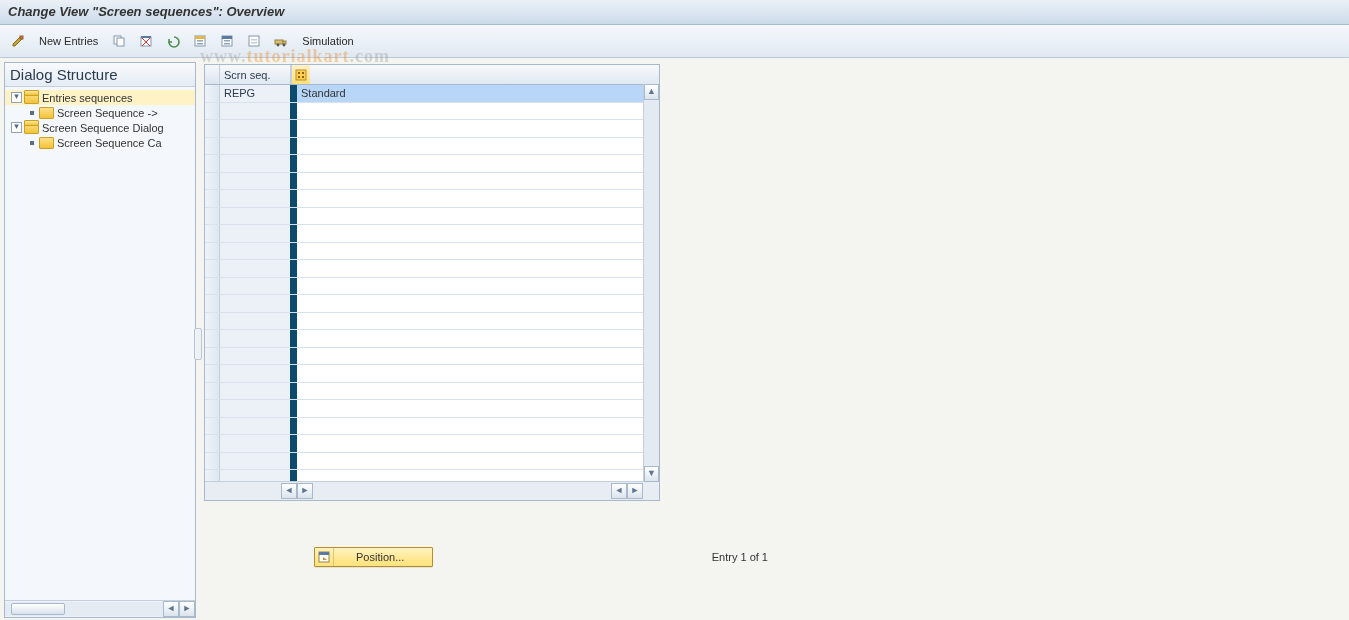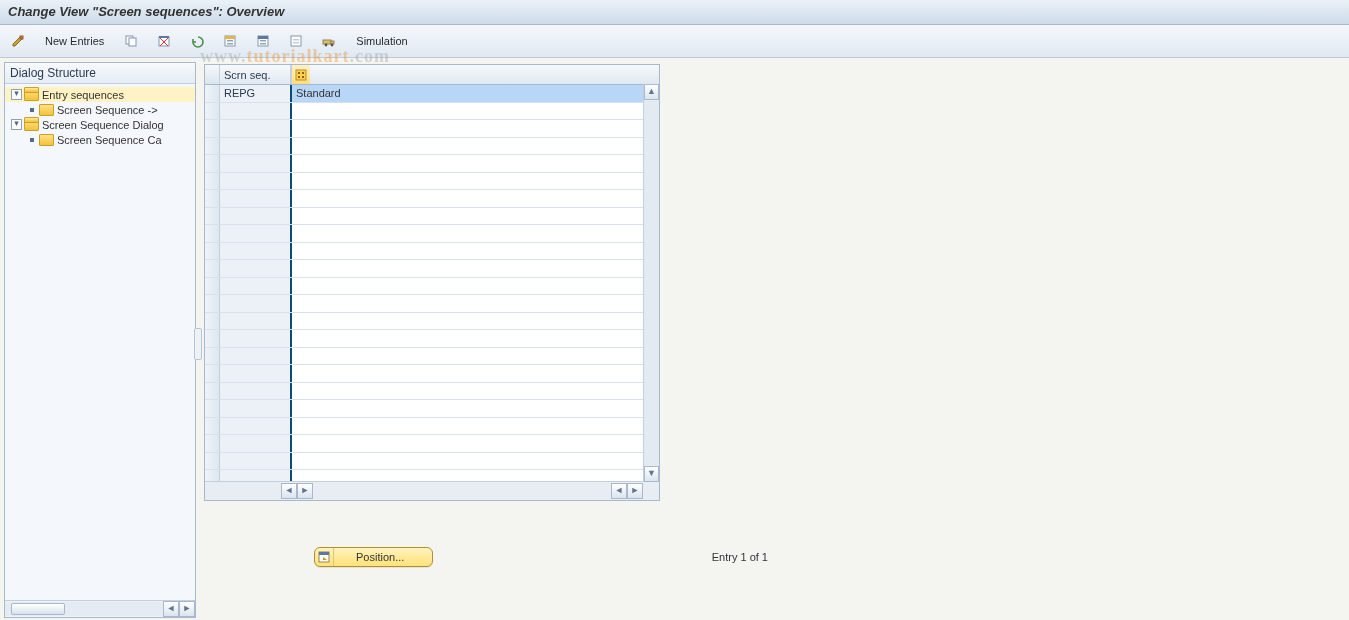--- a/index.html
+++ b/index.html
@@ -1,22 +1,22 @@
 <!DOCTYPE html>
 <html><head>
 <meta charset="utf-8">
 <style>
 html,body{margin:0;padding:0;font-family:Arial,Helvetica,sans-serif;font-size:11px;color:#333;background:#f4f5f0;width:1349px;height:620px;overflow:hidden}
 .title-bar{background:linear-gradient(#ebf1f7,#cddbea);border-bottom:1px solid #a8b8cd;padding:4px 8px 5px 8px;font-style:italic;font-weight:bold;font-size:13px;color:#333}
-.toolbar{background:linear-gradient(#f5f8fc,#e0e9f2);border-bottom:1px solid #bcc9d7;padding:4px 6px 4px 6px;display:flex;align-items:center;gap:9px;height:24px}
+.toolbar{background:linear-gradient(#f5f8fc,#e0e9f2);border-bottom:1px solid #bcc9d7;padding:4px 6px 4px 6px;display:flex;align-items:center;gap:3px;height:24px}
 .tb-btn{display:inline-flex;align-items:center;justify-content:center;width:22px;height:20px;border:1px solid transparent;border-radius:2px;cursor:pointer}
 .tb-text{padding:2px 6px;cursor:pointer;color:#2a2a2a}
 .work{display:flex;height:calc(100% - 56px)}
 .left-pane{width:190px;border:1px solid #a8b8cd;margin:4px 0 4px 4px;background:#f4f8fc;display:flex;flex-direction:column}
-.left-head{background:linear-gradient(#f8fafc,#e4ecf5);border-bottom:1px solid #c3cfdc;padding:3px 5px;font-size:12px;color:#2a3b50}
+.left-head{background:linear-gradient(#f8fafc,#e4ecf5);border-bottom:1px solid #c3cfdc;padding:3px 5px;font-size:15px;color:#2a3b50}
 .tree{flex:1;overflow:hidden;padding:3px 0;}
 .tree-row{display:flex;align-items:center;white-space:nowrap;overflow:hidden;height:15px;padding:0 2px;cursor:pointer}
 .tree-row.sel{background:#fff3c6}
 .tree-ind{display:inline-block}
 .tree-exp{width:9px;height:9px;border:1px solid #8ea3ba;background:#fff;font-size:9px;line-height:7px;text-align:center;color:#566c86;margin-right:2px;flex-shrink:0}
 .tree-bullet{width:4px;height:4px;background:#566c86;margin:0 5px 0 3px;flex-shrink:0}
 .folder-ico{width:13px;height:10px;background:linear-gradient(#ffe084,#f2c23a);border:1px solid #caa026;border-radius:1px;margin-right:3px;position:relative;flex-shrink:0}
 .folder-ico.open::before{content:"";position:absolute;width:13px;height:4px;left:-1px;top:-3px;background:linear-gradient(#ffe89c,#f2c23a);border:1px solid #caa026;border-radius:1px}
 .left-hscroll{height:16px;border-top:1px solid #c3cfdc;background:#eef2f6;display:flex;align-items:center}
 .hs-track{flex:1;height:14px;background:#e5ebf2;position:relative}
@@ -27,33 +27,33 @@
 .right-pane{flex:1;padding:6px 6px 6px 2px;overflow:hidden}
 .table-frame{width:454px;border:1px solid #a8b8cd;background:#c4b5fd;position:relative}
 .table-head{display:flex;background:linear-gradient(#f7f9fb,#dfe8f1);border-bottom:1px solid #a8b8cd;height:19px}
 .sel-col{width:14px;border-right:1px solid #c3cfdc;background:linear-gradient(#f5f8fb,#dbe5ef)}
 .th{border-right:1px solid #c3cfdc;padding:2px 4px;color:#2a3b50;font-size:11px;display:flex;align-items:center}
 .th-scrn{width:62px}
 .th-desc{flex:1}
 .cfg-btn{width:18px;border-left:1px solid #c3cfdc;background:linear-gradient(#fff0c8,#ffdf7b);display:flex;align-items:center;justify-content:center;cursor:pointer}
 .tbody{height:396px;overflow:hidden;position:relative}
 .row{display:flex;height:16.5px;border-bottom:1px solid #d9e2ec}
-.row .cell{border-right:2px solid #0c4a6e;padding:1px 4px;font-size:11px;display:flex;align-items:center;overflow:hidden}
+.row .cell{border-right:7px solid #0c4a6e;padding:1px 4px;font-size:11px;display:flex;align-items:center;overflow:hidden}
 .row .sel-col{background:linear-gradient(90deg,#eef3f8,#dde7f0);cursor:pointer}
 .c-scrn{width:62px;background:#ecf1f7;color:#2a3b50}
 .c-desc{flex:1;background:#fff}
 .c-desc.sel{background:#b8d7f8}
 .vscroll{position:absolute;right:0;top:19px;bottom:18px;width:15px;background:#e3eaf2;border-left:1px solid #c3cfdc;display:flex;flex-direction:column}
 .vs-btn{height:14px;border:1px solid #a8b8cd;background:linear-gradient(#fff,#dbe4ed);color:#5e7691;font-size:9px;line-height:12px;text-align:center;cursor:pointer}
 .vs-track{flex:1;position:relative}
 .table-hscroll{height:18px;border-top:1px solid #c3cfdc;background:#e8edf3;display:flex}
 .table-hscroll .spacer{width:76px}
 .table-hscroll .hs-btn{margin-top:1px}
 .footer-row{width:454px;display:flex;align-items:center;margin-top:46px;justify-content:space-between;padding-left:110px;padding-right:40px}
-.pos-btn{display:flex;align-items:center;border:1px solid #b38f2b;background:linear-gradient(#fff2bd,#ffe27a);border-radius:6px;cursor:pointer;box-shadow:0 1px 0 rgba(0,0,0,.07)}
+.pos-btn{display:flex;align-items:center;border:1px solid #b38f2b;background:linear-gradient(#fff2bd,#ffe27a);border-radius:1px;cursor:pointer;box-shadow:0 1px 0 rgba(0,0,0,.07)}
 .pos-btn .icon{width:18px;height:18px;display:flex;align-items:center;justify-content:center;border-right:1px solid #e2c66a}
 .pos-btn .lbl{padding:3px 28px 3px 22px;color:#333}
 .entry-txt{color:#333}
 .watermark{position:absolute;left:200px;top:46px;font-size:18px;font-weight:bold;font-family:Georgia,serif;letter-spacing:1px;pointer-events:none;opacity:.38}
 .watermark .o{color:#e88a2a}
 .watermark .g{color:#9d9d9d}
 svg{display:block}
 </style>
 </head>
 <body>
@@ -126,21 +126,21 @@
 </div>
 
 <div class="work">
   <div class="left-pane">
     <div class="left-head">Dialog Structure</div>
     <div class="tree" id="tree">
         <div class="tree-row sel">
           <span class="tree-ind" style="width: 4px;"></span>
           <span class="tree-exp">▾</span>
           <span class="folder-ico open"></span>
-          <span>Entry sequences</span>
+          <span>Entries sequences</span>
         </div>
         <div class="tree-row">
           <span class="tree-ind" style="width: 20px;"></span>
           <span class="tree-bullet"></span>
           <span class="folder-ico"></span>
           <span>Screen Sequence -&gt; </span>
         </div>
         <div class="tree-row">
           <span class="tree-ind" style="width: 4px;"></span>
           <span class="tree-exp">▾</span>

